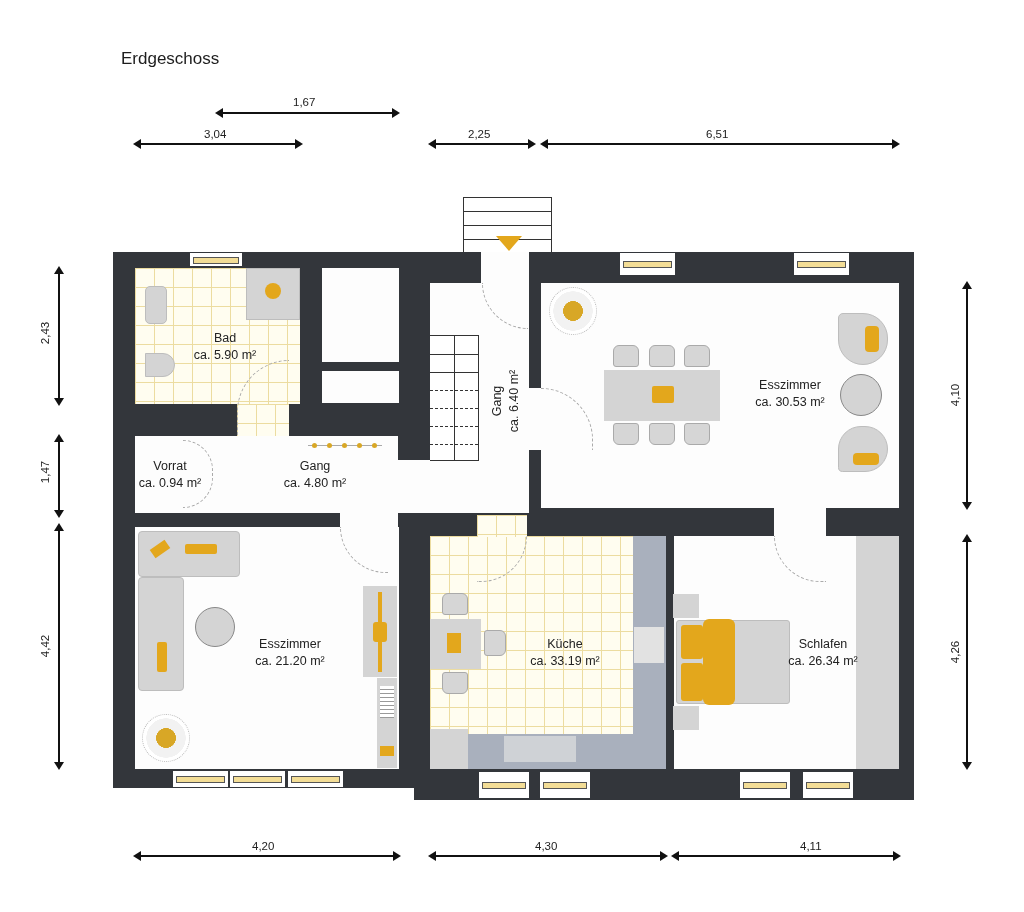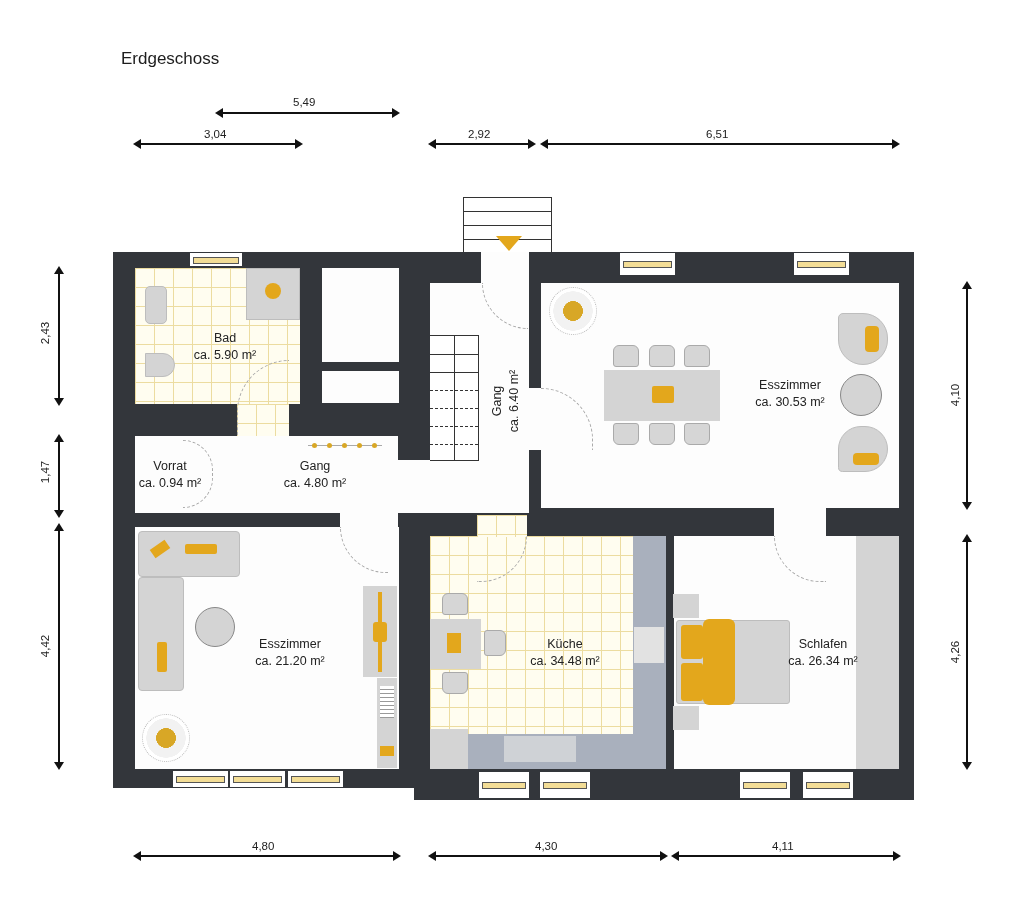--- a/index.html
+++ b/index.html
@@ -30,34 +30,34 @@
   .chair { position:absolute; width:26px; height:22px; background:#d6d6d6; border:1px solid #aaa; border-radius:6px 6px 3px 3px; box-sizing:border-box; }
   .rug { position:absolute; border-radius:50%; background: radial-gradient(circle, #d8a726 0 30%, #f2f2f2 31% 60%, #ffffff 61%); border:1px dotted #bbb; }
   .stair { position:absolute; border:1px solid #333; box-sizing:border-box; background:#fff; }
   .counter { position:absolute; background:#a9b0bd; }
 </style>
 </head>
 <body>
 
 <div class="abs title">Erdgeschoss</div>
 
-<div class="dim" style="left:293px;top:96px;">5,49</div>
+<div class="dim" style="left:293px;top:96px;">1,67</div>
 <div class="hline" style="left:217px;top:112px;width:181px;"></div>
 <div class="dim" style="left:204px;top:128px;">3,04</div>
 <div class="hline" style="left:135px;top:143px;width:166px;"></div>
-<div class="dim" style="left:468px;top:128px;">2,92</div>
+<div class="dim" style="left:468px;top:128px;">2,25</div>
 <div class="hline" style="left:430px;top:143px;width:104px;"></div>
 <div class="dim" style="left:706px;top:128px;">6,51</div>
 <div class="hline" style="left:542px;top:143px;width:356px;"></div>
 
-<div class="dim" style="left:252px;top:840px;">4,80</div>
+<div class="dim" style="left:252px;top:840px;">4,20</div>
 <div class="hline" style="left:135px;top:855px;width:264px;"></div>
 <div class="dim" style="left:535px;top:840px;">4,30</div>
 <div class="hline" style="left:430px;top:855px;width:236px;"></div>
-<div class="dim" style="left:772px;top:840px;">4,11</div>
+<div class="dim" style="left:800px;top:840px;">4,11</div>
 <div class="hline" style="left:673px;top:855px;width:226px;"></div>
 
 <div class="vline" style="left:58px;top:268px;height:136px;"></div>
 <div class="vtext" style="left:34px;top:327px;">2,43</div>
 <div class="vline" style="left:58px;top:436px;height:80px;"></div>
 <div class="vtext" style="left:34px;top:466px;">1,47</div>
 <div class="vline" style="left:58px;top:525px;height:243px;"></div>
 <div class="vtext" style="left:34px;top:640px;">4,42</div>
 
 <div class="vline" style="left:966px;top:283px;height:225px;"></div>
@@ -242,18 +242,18 @@
 <div class="label" style="left:740px;top:377px;width:100px;">
   <span>Esszimmer</span>
     <span>ca. 30.53 m²</span>
 </div>
 <div class="label" style="left:240px;top:636px;width:100px;">
   <span>Esszimmer</span>
     <span>ca. 21.20 m²</span>
 </div>
 <div class="label" style="left:515px;top:636px;width:100px;">
   <span>Küche</span>
-    <span>ca. 34.48 m²</span>
+    <span>ca. 33.19 m²</span>
 </div>
 <div class="label" style="left:773px;top:636px;width:100px;">
   <span>Schlafen</span>
     <span>ca. 26.34 m²</span>
 </div>
 
 </body></html>

